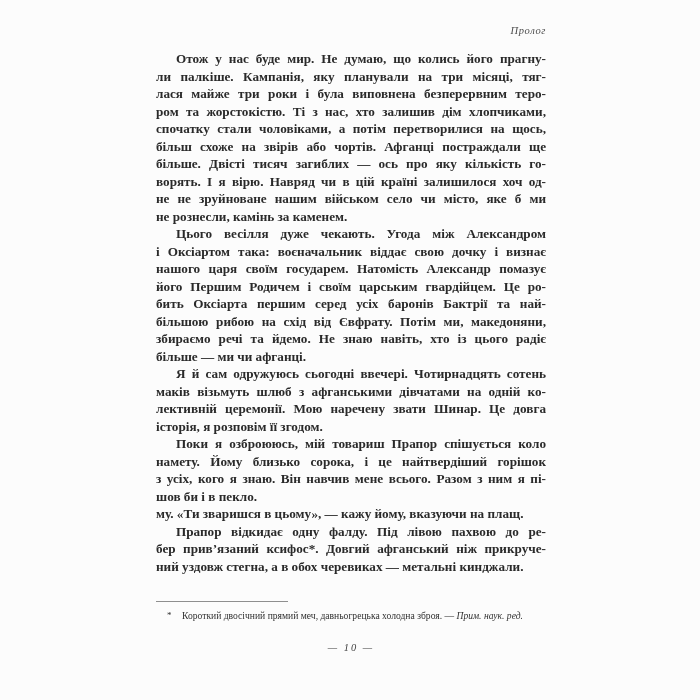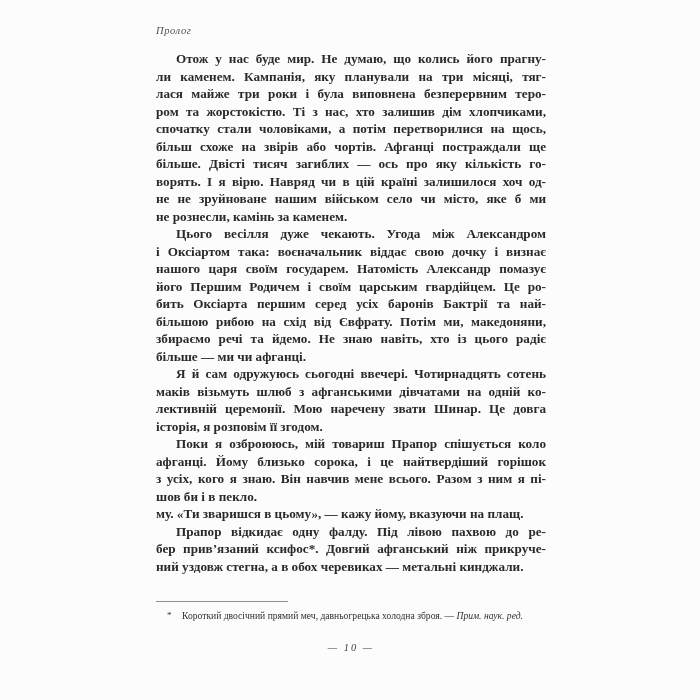--- a/index.html
+++ b/index.html
@@ -16,21 +16,21 @@
     background: #fcfcfc;
     color: #2a2a2a;
     font-family: "Liberation Serif", "DejaVu Serif", serif;
     overflow: hidden;
   }
   .running-header {
     position: absolute;
     top: 25px;
     left: 156px;
     width: 390px;
-    text-align: left;
+    text-align: right;
     font-style: italic;
     font-size: 10.5px;
     letter-spacing: 0.6px;
     color: #4c4c4c;
   }
   .text-block {
     position: absolute;
     top: 50px;
     left: 156px;
     width: 390px;
@@ -94,21 +94,21 @@
 </style>
 </head>
 <body>
 
 <div class="page">
 
   <div class="running-header">Пролог</div>
 
   <div class="text-block">
       <div class="line first">Отож у нас буде мир. Не думаю, що колись його прагну-</div>
-      <div class="line">ли каменем. Кампанія, яку планували на три місяці, тяг-</div>
+      <div class="line">ли палкіше. Кампанія, яку планували на три місяці, тяг-</div>
       <div class="line">лася майже три роки і була виповнена безперервним теро-</div>
       <div class="line">ром та жорстокістю. Ті з нас, хто залишив дім хлопчиками,</div>
       <div class="line">спочатку стали чоловіками, а потім перетворилися на щось,</div>
       <div class="line">більш схоже на звірів або чортів. Афганці постраждали ще</div>
       <div class="line">більше. Двісті тисяч загиблих — ось про яку кількість го-</div>
       <div class="line">ворять. І я вірю. Навряд чи в цій країні залишилося хоч од-</div>
       <div class="line">не не зруйноване нашим військом село чи місто, яке б ми</div>
       <div class="line plast">не рознесли, камінь за каменем.</div>
       <div class="line first">Цього весілля дуже чекають. Угода між Александром</div>
       <div class="line">і Оксіартом така: воєначальник віддає свою дочку і визнає</div>
@@ -116,21 +116,21 @@
       <div class="line">його Першим Родичем і своїм царським гвардійцем. Це ро-</div>
       <div class="line">бить Оксіарта першим серед усіх баронів Бактрії та най-</div>
       <div class="line">більшою рибою на схід від Євфрату. Потім ми, македоняни,</div>
       <div class="line">збираємо речі та йдемо. Не знаю навіть, хто із цього радіє</div>
       <div class="line plast">більше — ми чи афганці.</div>
       <div class="line first">Я й сам одружуюсь сьогодні ввечері. Чотирнадцять сотень</div>
       <div class="line">маків візьмуть шлюб з афганськими дівчатами на одній ко-</div>
       <div class="line">лективній церемонії. Мою наречену звати Шинар. Це довга</div>
       <div class="line plast">історія, я розповім її згодом.</div>
       <div class="line first">Поки я озброююсь, мій товариш Прапор спішується коло</div>
-      <div class="line">афганці. Йому близько сорока, і це найтвердіший горішок</div>
+      <div class="line">намету. Йому близько сорока, і це найтвердіший горішок</div>
       <div class="line">з усіх, кого я знаю. Він навчив мене всього. Разом з ним я пі-</div>
       <div class="line plast">шов би і в пекло.</div>
       <div class="line plast">му. «Ти зваришся в цьому», — кажу йому, вказуючи на плащ.</div>
       <div class="line first">Прапор відкидає одну фалду. Під лівою пахвою до ре-</div>
       <div class="line">бер прив’язаний ксифос*. Довгий афганський ніж прикруче-</div>
       <div class="line plast">ний уздовж стегна, а в обох черевиках — метальні кинджали.</div>
     </div>
 
   <div class="footnote-sep"></div>
 

